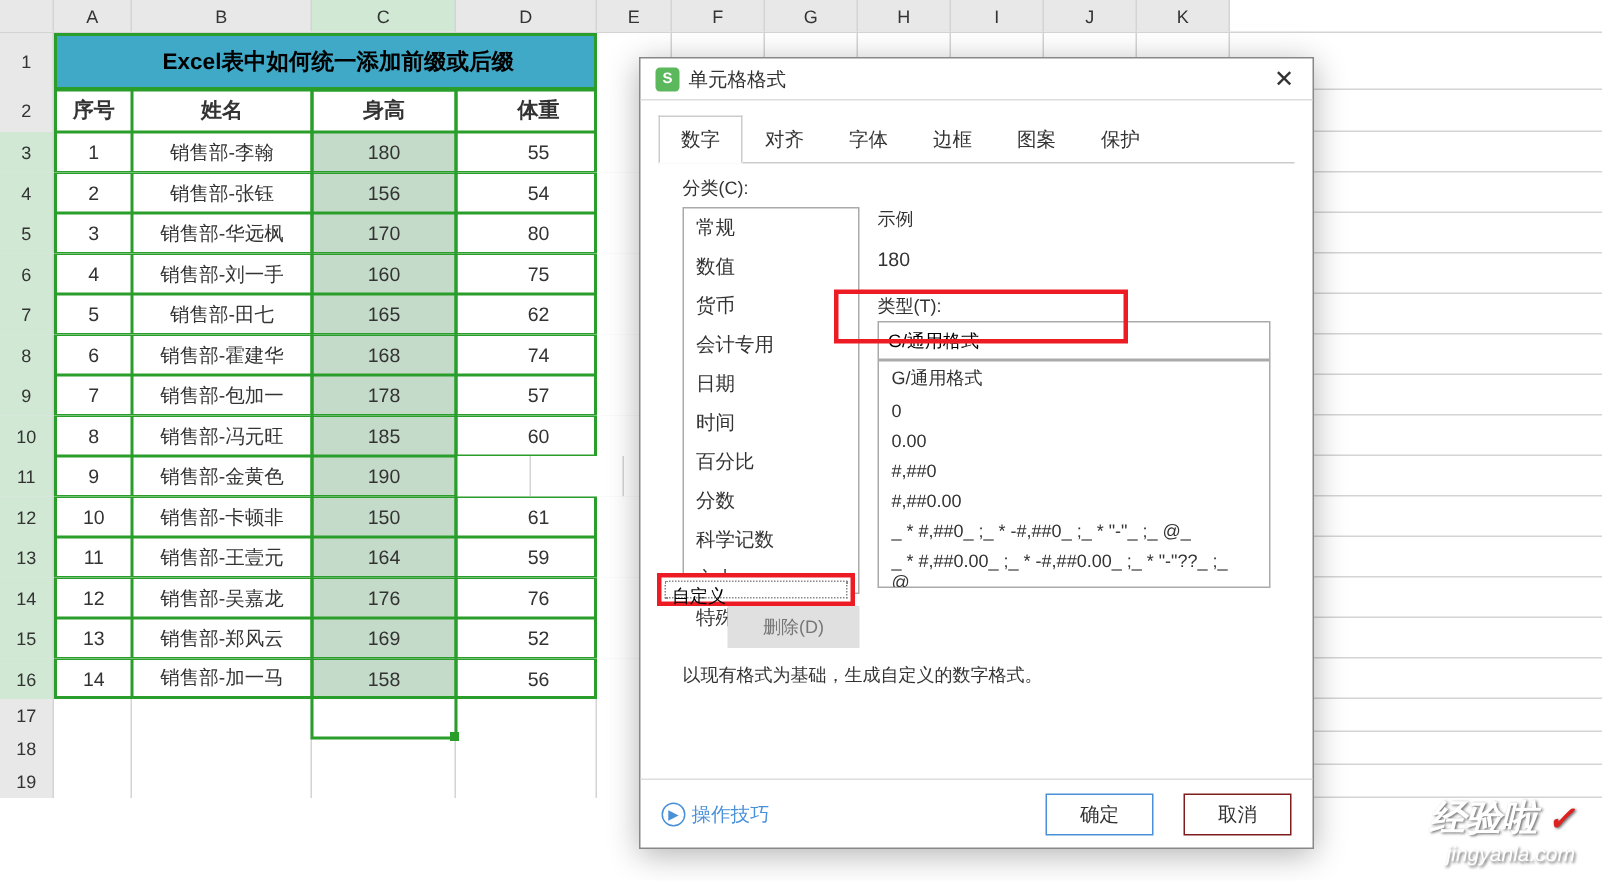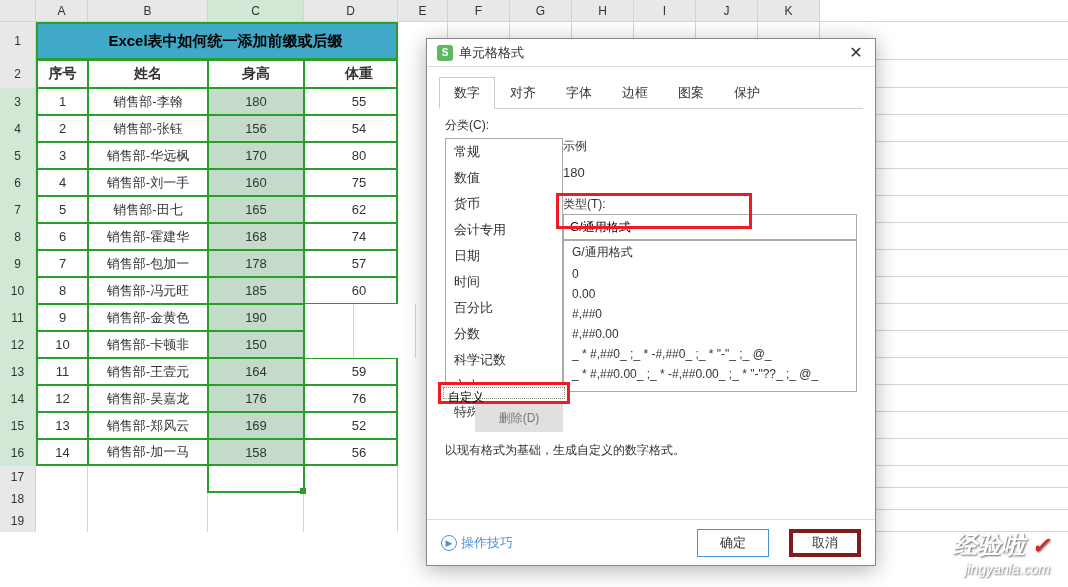--- a/index.html
+++ b/index.html
@@ -61,23 +61,23 @@
     .dialog-title { height: 28px; display: flex; align-items: center; padding: 0 10px; border-bottom: 1px solid #ddd; }
     .dialog-icon { width: 16px; height: 16px; background: #5cb85c; border-radius: 3px; margin-right: 6px; display: flex; align-items: center; justify-content: center; color: #fff; font-size: 10px; font-weight: bold; }
     .dialog-title-text { flex: 1; font-size: 13px; color: #333; }
     .dialog-close { width: 18px; height: 18px; font-size: 16px; cursor: pointer; display: flex; align-items: center; justify-content: center; color: #333; }
     
     .dialog-tabs { display: flex; padding: 10px 12px 0; gap: 0; }
     .tab { padding: 6px 14px; font-size: 13px; color: #333; cursor: pointer; border: 1px solid transparent; }
     .tab.active { border: 1px solid #ccc; border-bottom: 1px solid #fff; background: #fff; position: relative; }
     .tab-line { border-bottom: 1px solid #ccc; margin: -1px 12px 0; }
     
-    .dialog-body { padding: 8px 18px 12px; }
+    .dialog-body { padding: 8px 28px 12px; }
     .category-label { font-size: 12px; color: #333; margin-bottom: 4px; }
-    .categories-area { display: flex; }
+    .categories-area { display: flex; gap: 12px; }
     .category-list { width: 118px; border: 1px solid #aaa; height: 258px; }
     .category-item { padding: 4px 8px; font-size: 13px; color: #333; cursor: pointer; }
     
     .right-area { flex: 1; }
     .example-label { font-size: 12px; color: #333; }
     .example-value { font-size: 13px; color: #333; margin: 10px 0 16px; }
     .type-label { font-size: 12px; color: #333; margin-bottom: 1px; }
     .type-input { width: 100%; height: 26px; border: 1px solid #aaa; padding: 0 6px; font-size: 12px; }
     .type-list { width: 100%; border: 1px solid #aaa; height: 152px; overflow-y: scroll; margin-top: 0; }
     .type-item { padding: 3px 8px; font-size: 12px; color: #333; cursor: pointer; }
@@ -90,21 +90,21 @@
     
     .delete-btn { margin-top: 8px; width: 88px; height: 28px; background: #e0e0e0; border: none; color: #777; font-size: 12px; margin-left: 30px; cursor: not-allowed; }
     .hint-text { font-size: 12px; color: #333; margin-top: 10px; }
     
     .dialog-footer { position: absolute; bottom: 0; left: 0; right: 0; height: 46px; border-top: 1px solid #ddd; display: flex; align-items: center; padding: 0 14px; }
     .tips-link { display: flex; align-items: center; gap: 4px; color: #4a90d9; font-size: 13px; cursor: pointer; }
     .tips-icon { width: 16px; height: 16px; border: 1.5px solid #4a90d9; border-radius: 50%; display: flex; align-items: center; justify-content: center; font-size: 9px; }
     .footer-spacer { flex: 1; }
     .footer-btn { width: 72px; height: 28px; font-size: 13px; cursor: pointer; margin-left: 8px; }
     .ok-btn { background: #fff; border: 1.5px solid #4a90d9; color: #333; }
-    .cancel-btn { background: #fff; border: 4px solid #7f1d1d; color: #333; margin-left: 20px; }
+    .cancel-btn { background: #fff; border: 1px solid #7f1d1d; color: #333; margin-left: 20px; }
     
     .watermark { position: absolute; right: 18px; bottom: 10px; color: #fff; font-family: Arial, sans-serif; text-shadow: 1px 1px 2px rgba(0,0,0,0.6); text-align: right; }
     .watermark-main { font-size: 24px; font-weight: bold; font-style: italic; }
     .watermark-check { color: #d22; font-size: 22px; }
     .watermark-sub { font-size: 14px; font-style: italic; }
   </style>
 </head>
 <body>
 
 <div class="spreadsheet">
@@ -276,20 +276,21 @@
     <div class="cell col-other"></div>
     <div class="cell col-other"></div>
     <div class="cell col-other"></div>
     <div class="cell col-other"></div>
   </div>
       <div class="row data-row">
     <div class="row-header selected">12</div>
     <div class="cell col-A borded borded-thick-left">10</div>
     <div class="cell col-B borded">销售部-卡顿非</div>
     <div class="cell col-C borded selected-col">150</div>
+    <div class="cell col-D borded borded-thick-right">61</div>
     <div class="cell col-E"></div>
     <div class="cell col-other"></div>
     <div class="cell col-other"></div>
     <div class="cell col-other"></div>
     <div class="cell col-other"></div>
     <div class="cell col-other"></div>
     <div class="cell col-other"></div>
   </div>
       <div class="row data-row">
     <div class="row-header selected">13</div>

